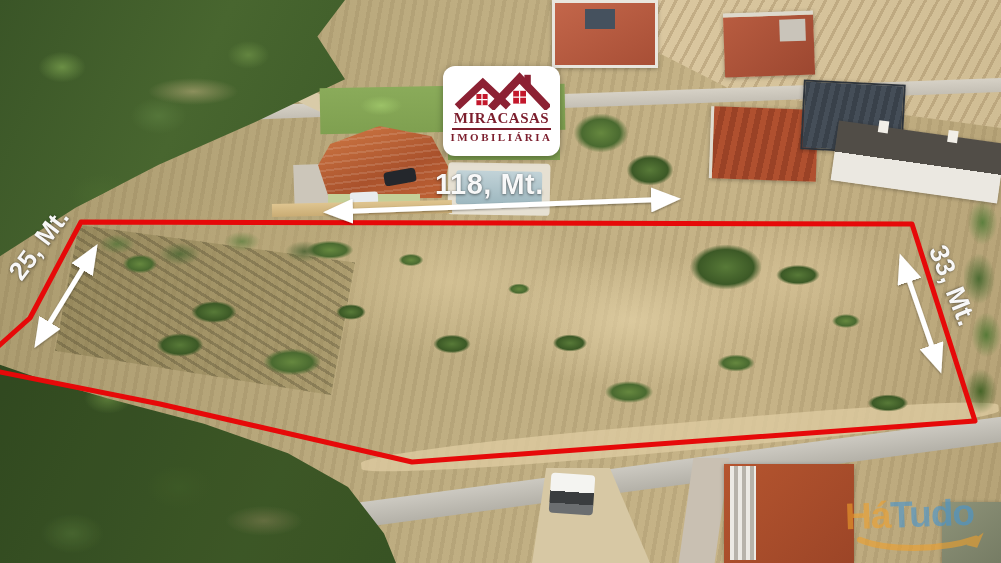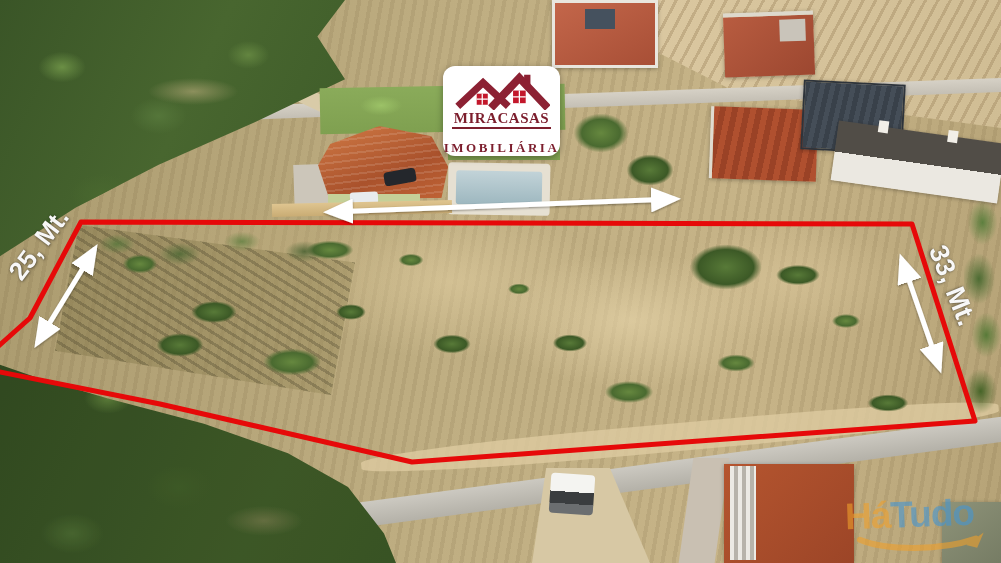--- a/index.html
+++ b/index.html
@@ -138,22 +138,22 @@
     text-shadow:0 1px 3px rgba(0,0,0,.5), 0 0 1px rgba(0,0,0,.35);z-index:6;}
   .mlabel.top{left:435px;top:168px;font-size:29px;letter-spacing:.5px;}
   .mlabel.left{left:-24px;top:229px;width:126px;text-align:center;font-size:26px;transform:rotate(-53deg);}
   .mlabel.right{left:894px;top:270px;width:116px;text-align:center;font-size:27px;transform:rotate(68deg);}
 
   .logo{position:absolute;left:443px;top:66px;width:117px;height:90px;background:#fff;border-radius:12px;
     box-shadow:0 2px 7px rgba(0,0,0,.35);display:flex;flex-direction:column;align-items:center;z-index:7;}
   .logo-icon{width:96px;height:40px;margin-top:4px;}
   .logo-title{font-family:"Liberation Serif",serif;font-weight:bold;font-size:15px;letter-spacing:.5px;
     color:var(--logo-text);border-bottom:2px solid var(--logo-text);padding:0 2px 1px;line-height:1.1;}
-  .logo-sub{font-family:"Liberation Serif",serif;font-weight:bold;font-size:13px;letter-spacing:2.5px;
-    color:var(--logo-text);margin-top:11px;}
+  .logo-sub{font-family:"Liberation Serif",serif;font-weight:bold;font-size:11px;letter-spacing:2.5px;
+    color:var(--logo-text);margin-top:1px;}
 
   .wm{position:absolute;left:845px;top:496px;transform:rotate(-2deg);opacity:.6;z-index:7;
     font-size:37px;font-weight:bold;letter-spacing:-1px;line-height:1;}
   .wm .wm1{color:var(--wm1);} .wm .wm2{color:var(--wm2);}
   .wm-swoosh{position:absolute;left:10px;top:36px;width:135px;height:24px;}
   .wm-swoosh path.s{fill:none;stroke:var(--wm1);stroke-width:6;stroke-linecap:round;}
   .wm-swoosh path.t{fill:var(--wm1);}
 </style>
 </head>
 <body>
@@ -224,20 +224,21 @@
       </filter>
     </defs>
     <polygon class="bnd" points="81,222 912,224 975,421 412,462 160,404 -25,367 30,318"></polygon>
     <g filter="url(#ds)">
       <line class="arr" x1="330" y1="212" x2="674" y2="199" marker-start="url(#ah)" marker-end="url(#ah)"></line>
       <line class="arr" x1="38" y1="342" x2="94" y2="250" marker-start="url(#ah)" marker-end="url(#ah)"></line>
       <line class="arr" x1="902" y1="260" x2="939" y2="367" marker-start="url(#ah)" marker-end="url(#ah)"></line>
     </g>
   </svg>
 
+  <div class="mlabel top">118, Mt.</div>
   <div class="mlabel left">25, Mt.</div>
   <div class="mlabel right">33, Mt.</div>
 
   <div class="logo">
     <svg class="logo-icon" viewBox="0 0 120 50">
       <path d="M4,46 L36,16 L68,46" fill="none" stroke="#8c2133" stroke-width="9"></path>
       <rect x="28" y="30" width="14" height="14" fill="#c3172b"></rect>
       <path d="M35,30 v14 M28,37 h14" stroke="#ffffff" stroke-width="1.6"></path>
       <rect x="88" y="6" width="8" height="16" fill="#8c2133"></rect>
       <path d="M46,48 L82,10 L118,48" fill="none" stroke="#8c2133" stroke-width="10"></path>

